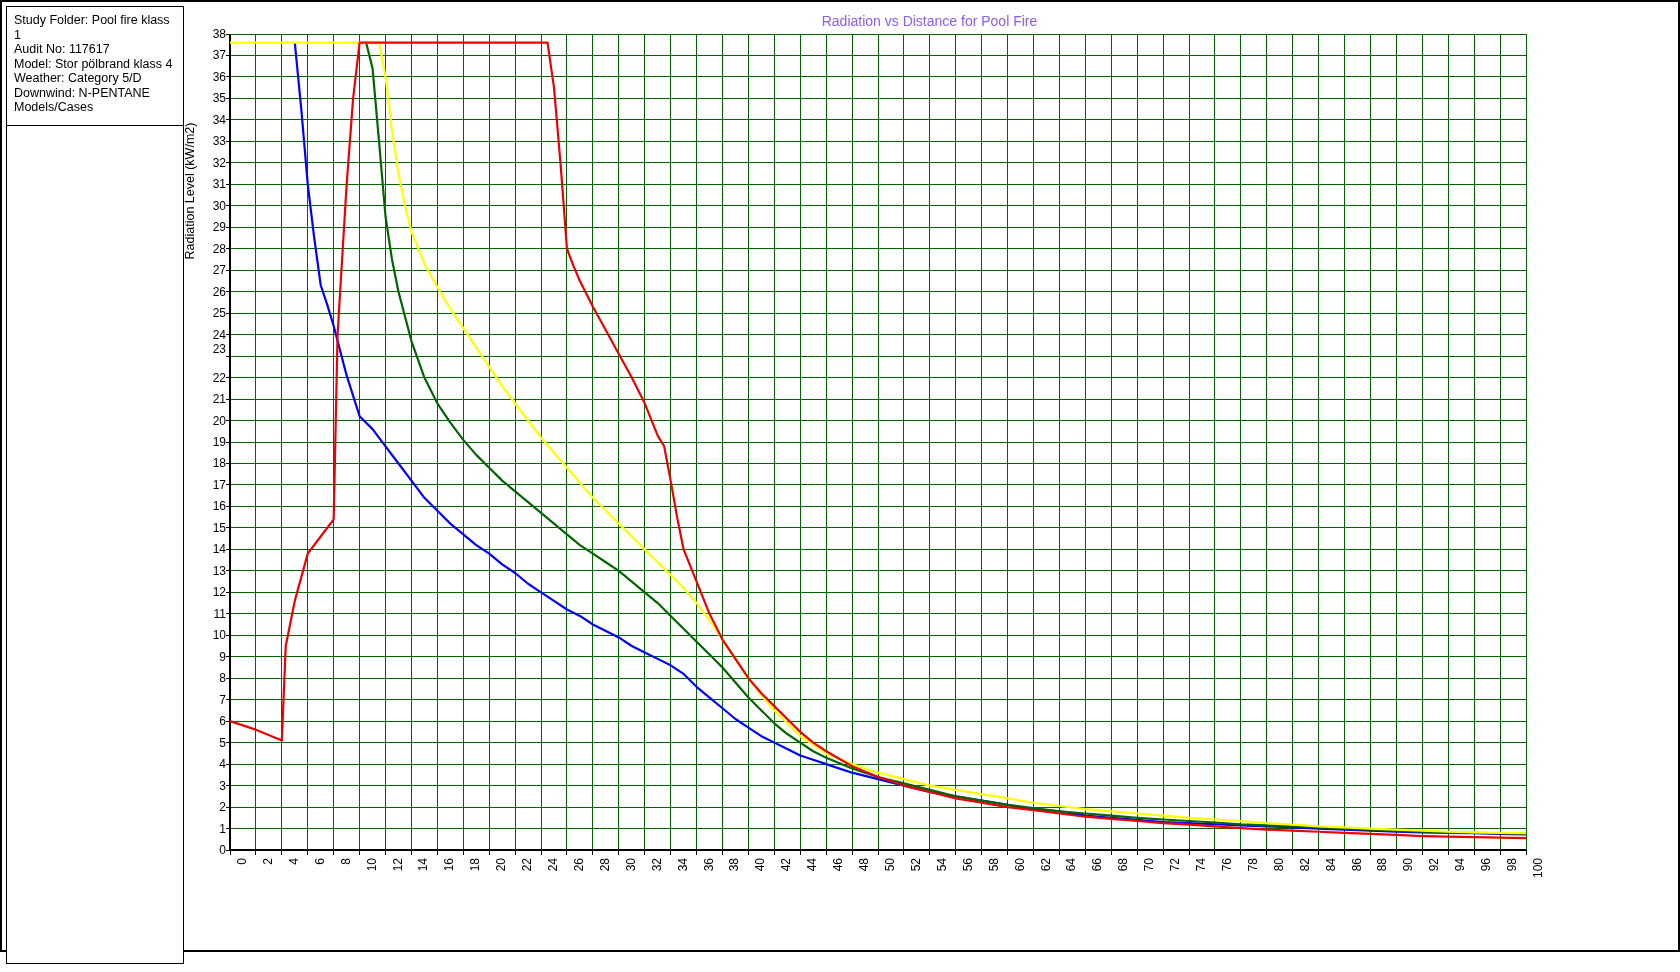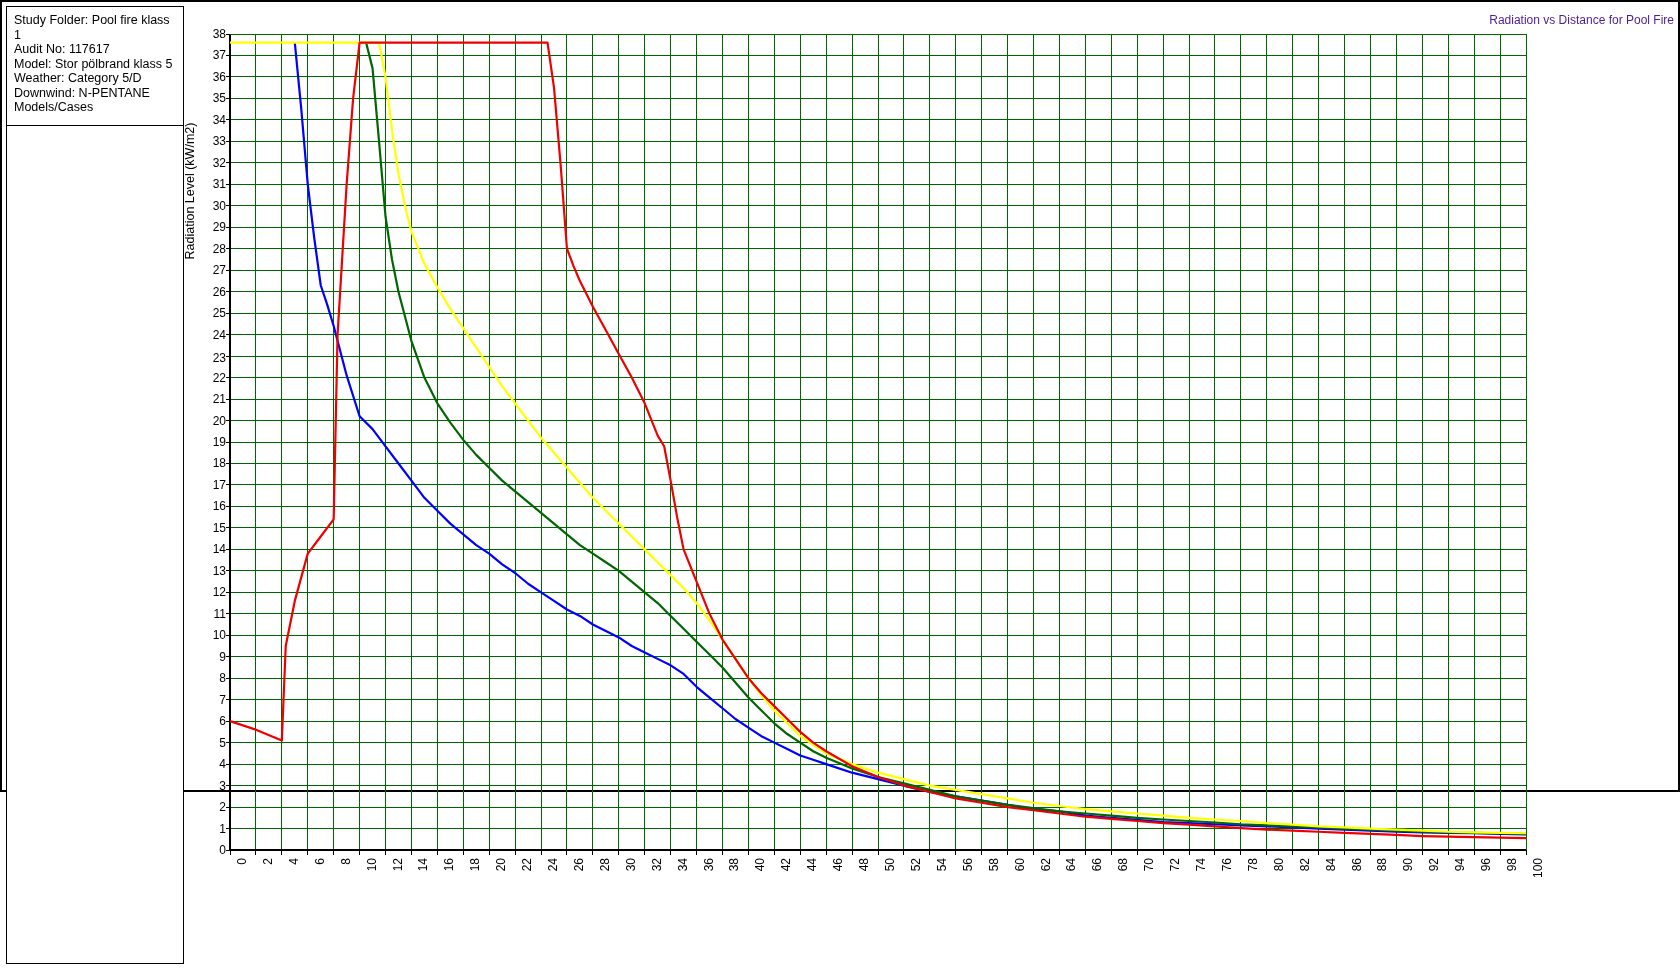--- a/index.html
+++ b/index.html
@@ -1,31 +1,31 @@
 <!DOCTYPE html>
 <html><head>
 <meta charset="utf-8">
 <style>
   html,body{margin:0;padding:0;background:#fff;}
   body{width:1680px;height:972px;font-family:"Liberation Sans",sans-serif;overflow:hidden;}
-  #app{position:relative;width:1680px;height:792px;box-sizing:border-box;border:2px solid #000;background:#fff;}
+  #app{position:relative;width:1680px;height:952px;box-sizing:border-box;border:2px solid #000;background:#fff;}
 
   
   #info-panel{position:absolute;left:4px;top:4px;width:178px;height:958px;box-sizing:border-box;border:1px solid #000;background:#fff;}
   #study-info{padding:6px 5px 4px 7px;font-size:12.5px;line-height:14.5px;color:#000;}
   #study-info div{white-space:normal;}
   #legend-sep{border-top:1px solid #000;margin-top:6px;}
   #legend{padding:10px 5px 4px 7px;}
   .legend-row{display:flex;align-items:center;height:19px;}
   .legend-swatch{width:27px;height:3px;margin-right:7px;flex:0 0 auto;}
   .legend-label{font-size:12.5px;color:#000;line-height:14px;}
 
   
   #chart-region{position:absolute;left:183px;top:4px;right:4px;bottom:4px;}
-  #chart-title{position:absolute;left:0;right:0;top:7px;text-align:right;font-size:12px;color:#4c1d95;}
+  #chart-title{position:absolute;left:0;right:0;top:7px;text-align:center;font-size:14px;color:#8b5cf6;}
 
   #ylabel{position:absolute;left:-2px;top:300px;width:230px;transform:rotate(-90deg);transform-origin:left top;text-align:center;font-size:12.5px;color:#000;}
   #xlabel{position:absolute;left:0;right:0;bottom:6px;text-align:center;font-size:12.5px;color:#000;}
 
   
   #plot{position:absolute;left:45px;top:28px;width:1296px;height:816px;}
   #plot-inner{position:absolute;left:0;top:0;width:100%;height:100%;}
   svg.layer{position:absolute;left:0;top:0;width:100%;height:100%;overflow:visible;}
 
   
@@ -35,21 +35,21 @@
 </style>
 </head>
 <body>
 
 <div id="app">
 
   <div id="info-panel">
     <div id="study-info">
       <div>Study Folder: Pool fire klass 1</div>
       <div>Audit No: 117617</div>
-      <div>Model: Stor pölbrand klass 5</div>
+      <div>Model: Stor pölbrand klass 4</div>
       <div>Weather: Category 5/D</div>
       <div>Downwind: N-PENTANE</div>
       <div>Models/Cases</div>
     </div>
     <div id="legend-sep"></div>
   </div>
 
   <div id="chart-region">
     <div id="chart-title">Radiation vs Distance for Pool Fire</div>
     <div id="ylabel">Radiation Level (kW/m2)</div>
@@ -266,21 +266,21 @@
           <div class="ytick" style="top: 536.842px;">13</div>
           <div class="ytick" style="top: 515.368px;">14</div>
           <div class="ytick" style="top: 493.895px;">15</div>
           <div class="ytick" style="top: 472.421px;">16</div>
           <div class="ytick" style="top: 450.947px;">17</div>
           <div class="ytick" style="top: 429.474px;">18</div>
           <div class="ytick" style="top: 408px;">19</div>
           <div class="ytick" style="top: 386.526px;">20</div>
           <div class="ytick" style="top: 365.053px;">21</div>
           <div class="ytick" style="top: 343.579px;">22</div>
-          <div class="ytick" style="top: 324px;">23</div>
+          <div class="ytick" style="top: 315px;">23</div>
           <div class="ytick" style="top: 300.632px;">24</div>
           <div class="ytick" style="top: 279.158px;">25</div>
           <div class="ytick" style="top: 257.684px;">26</div>
           <div class="ytick" style="top: 236.211px;">27</div>
           <div class="ytick" style="top: 214.737px;">28</div>
           <div class="ytick" style="top: 193.263px;">29</div>
           <div class="ytick" style="top: 171.789px;">30</div>
           <div class="ytick" style="top: 150.316px; text-align: center;">31</div>
           <div class="ytick" style="top: 128.842px;">32</div>
           <div class="ytick" style="top: 107.368px;">33</div>

